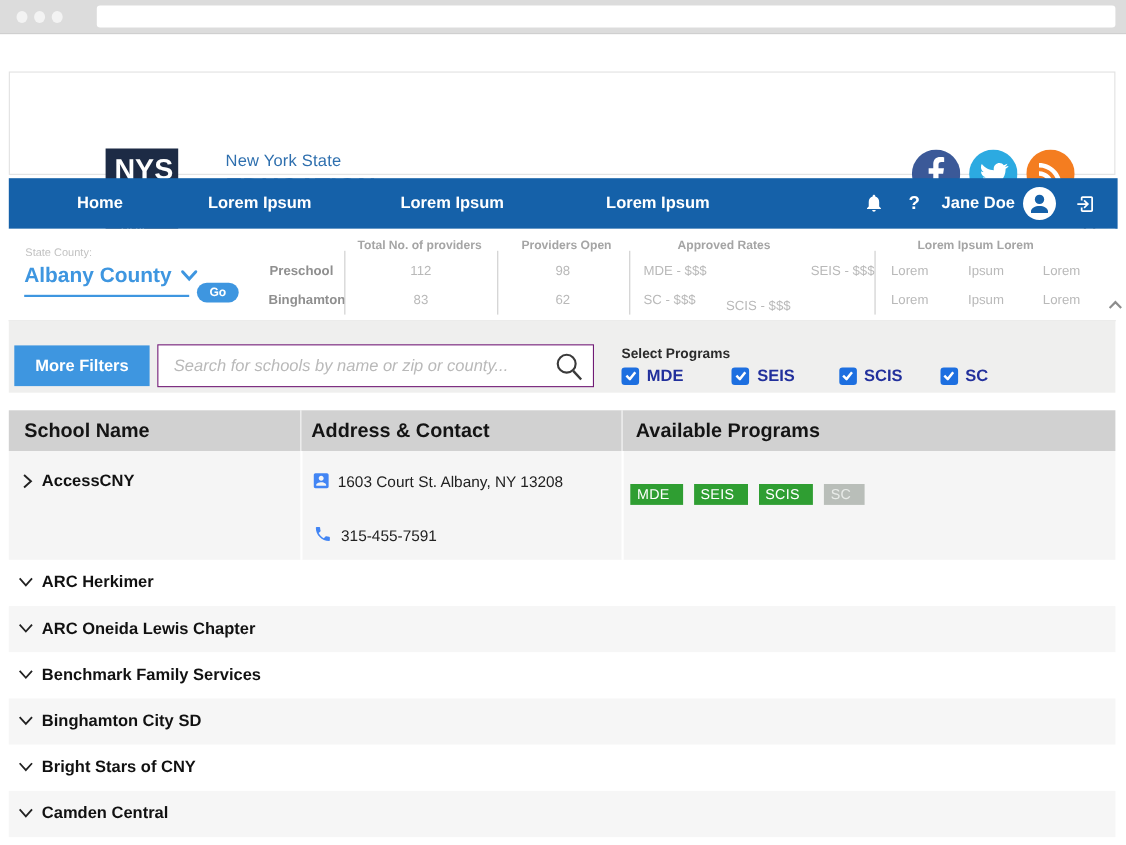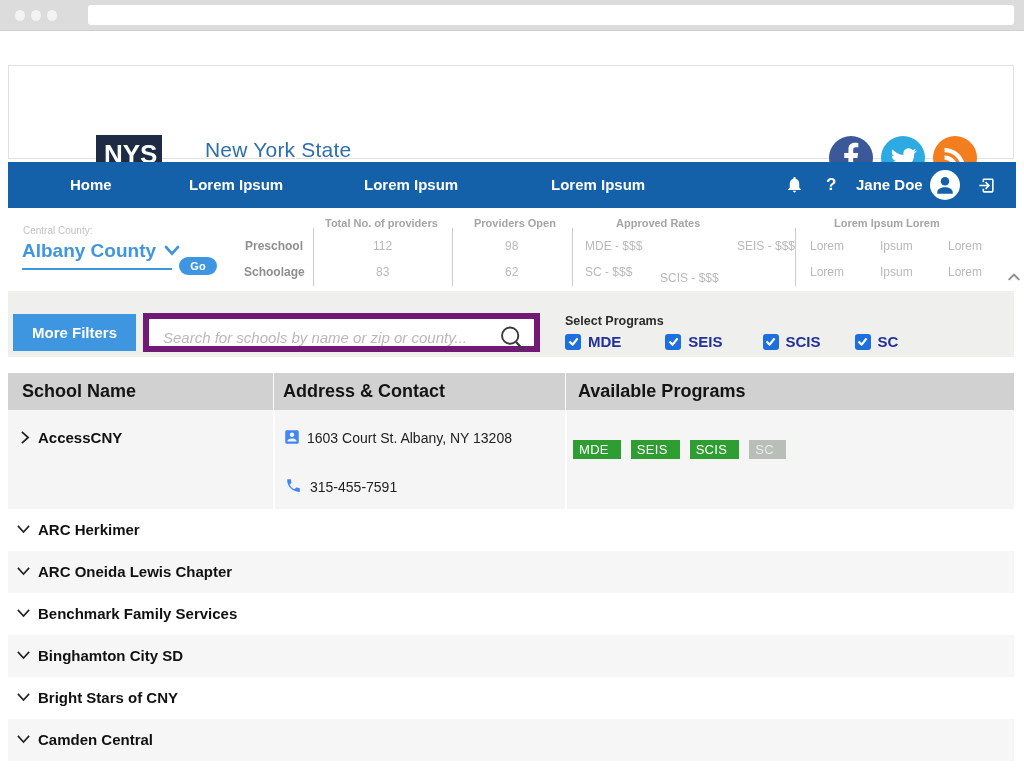--- a/index.html
+++ b/index.html
@@ -9,21 +9,21 @@
   
   .chrome{position:absolute;left:0;top:0;width:1024px;height:30px;background:#dcdcdc;border-bottom:1px solid #cfcfcf;}
   .chrome-dots{position:absolute;left:15px;top:10px;display:flex;gap:6px;}
   .chrome-dots span{width:10px;height:11px;border-radius:50%;background:#f3f3f3;display:block;}
   .url-bar{position:absolute;left:88px;top:5px;width:926px;height:20px;background:#fff;border-radius:3px;}
 
   
   .header-box{position:absolute;left:8px;top:65px;width:1004px;height:92px;background:#fff;border:1px solid #e2e2e2;}
   .logo-svg{position:absolute;left:55px;top:66px;}
   .brand{position:absolute;left:196px;top:72px;width:260px;}
-  .brand-line1{font-size:21px;color:#2e6fae;letter-spacing:.2px;}
+  .brand-line1{font-size:15px;color:#2e6fae;letter-spacing:.2px;}
   .brand-line2{font-size:23px;color:#2e6fae;font-weight:bold;letter-spacing:.2px;margin-top:2px;}
   .brand-rule{width:245px;height:3px;background:#2e6fae;margin-top:4px;}
   .brand-line3{font-family:"Liberation Serif",serif;font-weight:bold;font-size:17px;color:#f0a232;margin-top:4px;letter-spacing:.4px;}
   .social{position:absolute;left:820px;top:70px;display:flex;gap:8px;}
   .social svg{display:block;cursor:pointer;}
   .hdr-search{position:absolute;left:747px;top:128px;width:251px;height:26px;background:#ededed;}
   .hdr-search svg{position:absolute;right:6px;top:4px;}
 
   
   .nav{position:absolute;left:8px;top:162px;width:1008px;height:46px;background:#1561a9;}
@@ -45,21 +45,21 @@
   .stat-rowlabel{position:absolute;font-size:12px;font-weight:bold;color:#8f8f8f;}
   .stat-head{position:absolute;top:9px;font-size:11px;font-weight:bold;color:#a5a5a5;}
   .stat-val{position:absolute;font-size:12px;color:#b9b9b9;}
   .vdiv{position:absolute;top:20px;height:58px;width:1px;background:#ccc;}
   .collapse-chevron{position:absolute;left:999px;top:64px;cursor:pointer;}
 
   
   .filter-band{position:absolute;left:8px;top:291px;width:1006px;height:66px;background:#efefee;}
   .more-filters{position:absolute;left:5px;top:23px;width:123px;height:37px;background:#3e96e0;color:#fff;
                 font-size:15px;font-weight:bold;text-align:center;line-height:37px;cursor:pointer;}
-  .school-search{position:absolute;left:135px;top:22px;width:397px;height:39px;background:#fff;border:6px solid #701a75;box-sizing:border-box;}
+  .school-search{position:absolute;left:135px;top:22px;width:397px;height:39px;background:#fff;border:1px solid #701a75;box-sizing:border-box;}
   .school-search input{position:absolute;left:0;top:0;width:355px;height:37px;border:0;outline:none;padding:0 0 0 14px;
                        font-family:"Liberation Sans",sans-serif;font-size:15px;font-style:italic;color:#555;background:transparent;}
   .school-search input::placeholder{color:#b9b9b9;}
   .school-search svg{position:absolute;right:6px;top:4px;}
   .sel-prog-label{position:absolute;left:557px;top:23px;font-size:12.5px;font-weight:bold;color:#2b2b2b;}
   .prog-checks{position:absolute;left:557px;top:42px;display:flex;align-items:center;}
   .cb{width:16px;height:16px;background:#1d6fe0;border-radius:3px;display:inline-flex;align-items:center;justify-content:center;cursor:pointer;}
   .cb-label{font-size:15px;font-weight:bold;color:#22309c;margin-left:7px;}
   .cb-wrap{display:flex;align-items:center;}
   .cb-gap1{margin-left:44px;} .cb-gap2{margin-left:40px;} .cb-gap3{margin-left:34px;}
@@ -154,32 +154,32 @@
       <circle cx="12" cy="12" r="12" fill="#fff"></circle>
       <circle cx="12" cy="9" r="3.4" fill="#1561a9"></circle>
       <path fill="#1561a9" d="M12 13.8c-3 0-6.2 1.5-6.2 3.9v1.2h12.4v-1.2c0-2.4-3.2-3.9-6.2-3.9z"></path>
     </svg>
     <svg class="nav-logout" width="19" height="19" viewBox="0 0 24 24">
       <path fill="#fff" d="M10.09 15.59L11.5 17l5-5-5-5-1.41 1.41L12.67 11H3v2h9.67l-2.58 2.59zM19 3H9c-1.1 0-2 .9-2 2v3h2V5h10v14H9v-3H7v3c0 1.1.9 2 2 2h10c1.1 0 2-.9 2-2V5c0-1.1-.9-2-2-2z"></path>
     </svg>
   </div>
 
   <div class="panel">
-    <div class="sel-label">Central County:</div>
+    <div class="sel-label">State County:</div>
     <div class="county">
       <span>Albany County</span>
       <svg width="16" height="12" viewBox="0 0 24 18">
         <path d="M3 3l9 10 9-10" fill="none" stroke="#3e96e0" stroke-width="4" stroke-linecap="round"></path>
       </svg>
     </div>
     <div class="county-underline"></div>
     <div class="go-btn">Go</div>
 
     <div class="stat-rowlabel" style="left:237px;top:31px;">Preschool</div>
-    <div class="stat-rowlabel" style="left:236px;top:57px;">Schoolage</div>
+    <div class="stat-rowlabel" style="left:236px;top:57px;">Binghamton</div>
 
     <div class="vdiv" style="left:305px;"></div>
     <div class="stat-head" style="left:317px;">Total No. of providers</div>
     <div class="stat-val" style="left:365px;top:31px;">112</div>
     <div class="stat-val" style="left:368px;top:57px;">83</div>
 
     <div class="vdiv" style="left:444px;"></div>
     <div class="stat-head" style="left:466px;">Providers Open</div>
     <div class="stat-val" style="left:497px;top:31px;">98</div>
     <div class="stat-val" style="left:497px;top:57px;">62</div>

